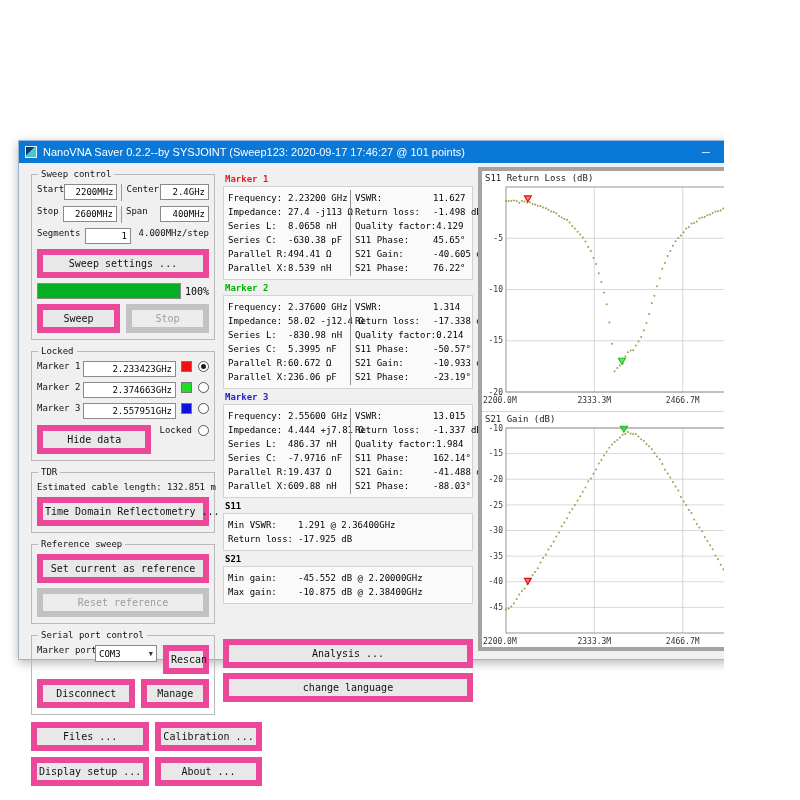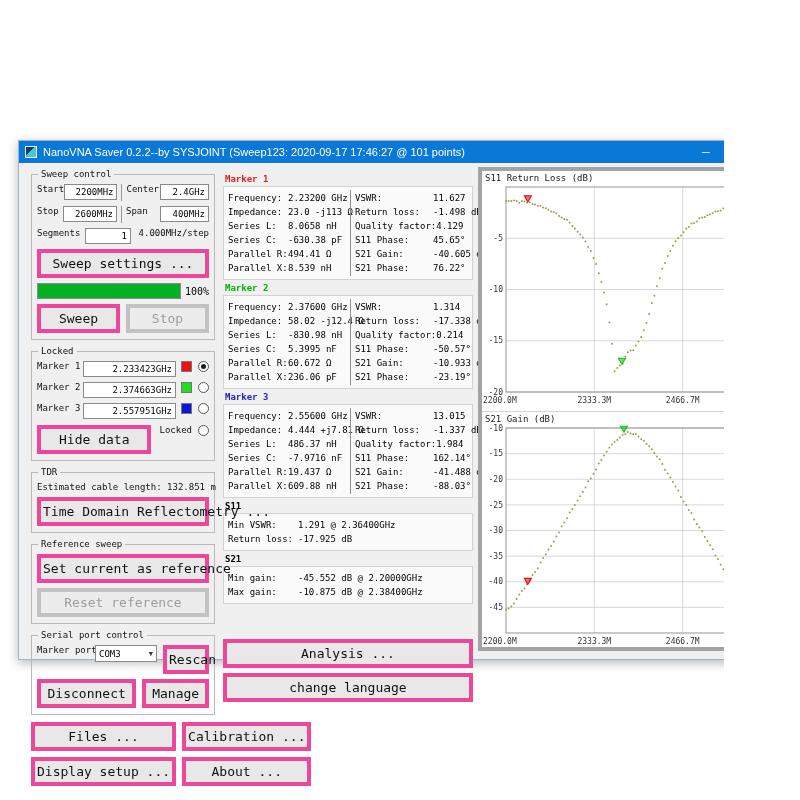--- a/index.html
+++ b/index.html
@@ -15,21 +15,21 @@
 
   
   .left{width:184px;margin-left:12px;flex:none;font-size:9px;}
   .group{position:relative;border:1px solid #b9b9b9;padding:9px 5px 6px 5px;margin-top:11px;}
   .legend{position:absolute;top:-6px;left:6px;background:#f0f0f0;padding:0 3px;font-size:9px;color:#111;}
   .row{display:flex;align-items:flex-start;margin-bottom:5px;}
   .row:last-child{margin-bottom:0;}
   .lbl{color:#111;white-space:nowrap;}
   .field{box-sizing:border-box;height:16px;border:1px solid #8a8a8a;background:#fff;font-family:"DejaVu Sans Mono",monospace;font-size:9px;text-align:right;padding:0 3px;min-width:0;}
   .vsep{width:1px;height:17px;background:#999;margin:0 4px;flex:none;}
-  .btn{box-sizing:border-box;background:#e8e8e8;border:4px solid #ec4899;font-size:13px;text-align:center;padding:3px 2px;cursor:pointer;white-space:nowrap;color:#111;}
+  .btn{box-sizing:border-box;background:#e8e8e8;border:6px solid #ec4899;font-size:10px;text-align:center;padding:3px 2px;cursor:pointer;white-space:nowrap;color:#111;}
   .btn.disabled{color:#9d9d9d;background:#ececec;border-color:#c2c2c2;}
   .btn.full{width:100%;}
   .pwrap{display:flex;align-items:center;gap:4px;}
   .pbar{flex:1;height:14px;background:#06b025;border:1px solid #8a8a8a;}
   .ptext{font-size:10px;}
   .swatch{width:11px;height:11px;border:1px solid #777;flex:none;margin-left:5px;box-sizing:border-box;}
   .radio{width:11px;height:11px;border:1px solid #555;border-radius:50%;background:#fff;flex:none;margin-left:6px;position:relative;box-sizing:border-box;cursor:pointer;}
   .radio.on::after{content:'';position:absolute;left:2px;top:2px;right:2px;bottom:2px;background:#1a1a1a;border-radius:50%;}
   .select{box-sizing:border-box;height:17px;border:1px solid #8a8a8a;background:#fff;display:flex;align-items:center;padding:0 3px;font-size:9px;cursor:pointer;}
   .select .arrow{margin-left:auto;font-size:7px;color:#333;}
@@ -191,21 +191,21 @@
       <div class="mid" id="mid-panel">
           <div class="mtitle" style="color: rgb(224, 32, 32);">Marker 1</div>
           <div class="mbox">
             <div class="mcol l">
               <div class="mrow">
                 <span class="mlabel">Frequency:</span>
                 <span>2.23200 GHz</span>
               </div>
               <div class="mrow">
                 <span class="mlabel">Impedance:</span>
-                <span>23.0 -j113 Ω</span>
+                <span>27.4 -j113 Ω</span>
               </div>
               <div class="mrow">
                 <span class="mlabel">Series L:</span>
                 <span>8.0658 nH</span>
               </div>
               <div class="mrow">
                 <span class="mlabel">Series C:</span>
                 <span>-630.38 pF</span>
               </div>
               <div class="mrow">

